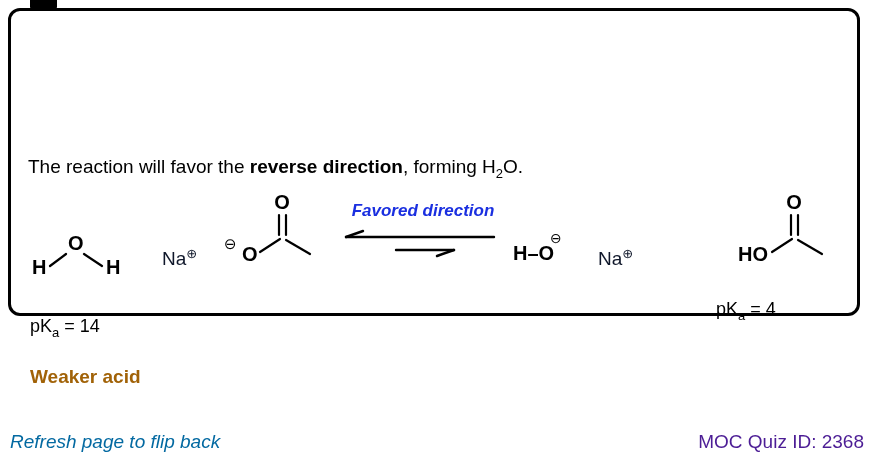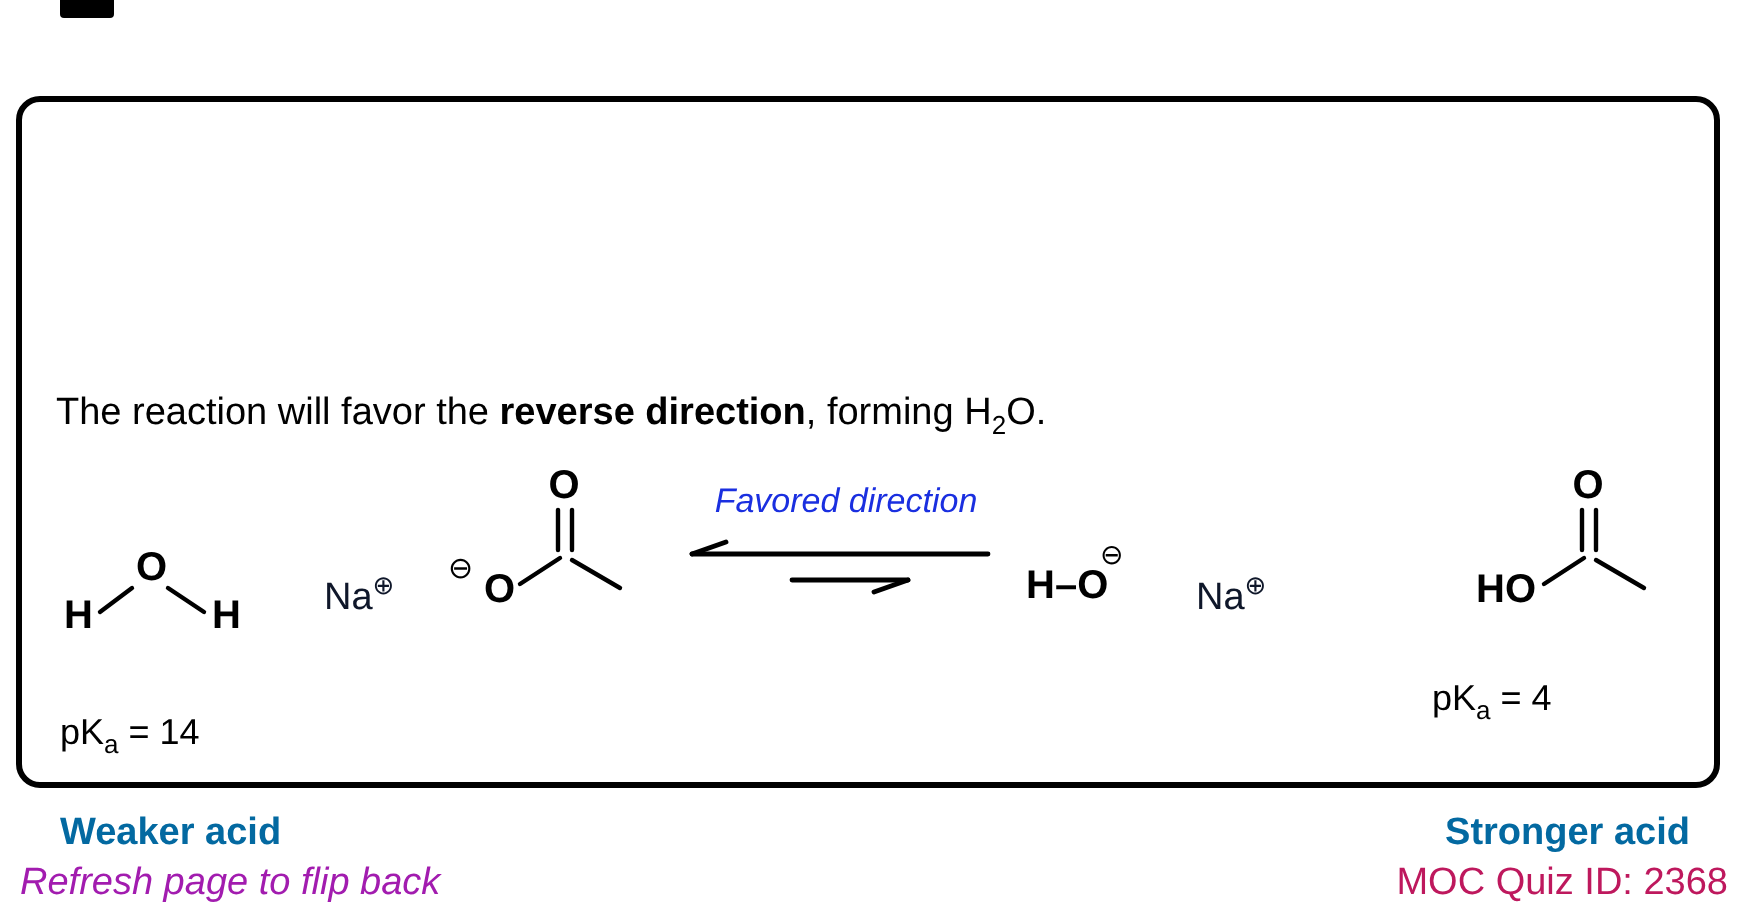--- a/index.html
+++ b/index.html
@@ -2,36 +2,36 @@
 <html><head>
 <meta charset="utf-8">
 <style>
   * { margin:0; padding:0; box-sizing:border-box; }
   html,body { background:#ffffff; }
   body { font-family:"Liberation Sans","DejaVu Sans",sans-serif; color:#000; }
 
   .stage { position:relative; width:876px; height:462px; background:#fff; overflow:hidden; }
 
   .card {
-    position:absolute; left:8px; top:8px; width:852px; height:346px;
-    border:3px solid #000; border-radius:12px; background:#fff;margin-top:40px;
+    position:absolute; left:8px; top:8px; width:852px; height:308px;
+    border:3px solid #000; border-radius:12px; background:#fff;
   }
 
   .top-mark {
     position:absolute; left:30px; top:0; width:27px; height:9px;
     background:#000; border-radius:0 0 2px 2px;
   }
 
   .statement { position:absolute; left:17px; top:145px; font-size:19px; color:#000; white-space:nowrap; }
   .statement b { font-weight:bold; }
   .statement sub { font-size:13px; }
 
   .favored {
     position:absolute; left:327px; top:190px; width:170px; text-align:center;
-    font-size:17px; font-style:italic; color:#1a2fe0; white-space:nowrap;
+    font-size:17px; font-style:italic; color:#1a2fe0; white-space:nowrap;font-weight:bold;
   }
 
   svg.mol { position:absolute; overflow:visible; }
   .atom { font-family:"Liberation Sans","DejaVu Sans",sans-serif; font-weight:bold; font-size:20px; fill:#000; }
   .chg-svg { font-family:"DejaVu Sans",sans-serif; font-size:15px; fill:#000; }
   .bond { stroke:#000; stroke-width:2.2; stroke-linecap:round; fill:none; }
   .arrow { stroke:#000; stroke-width:2.4; stroke-linecap:round; fill:none; }
 
   .mol-na { position:absolute; font-size:19px; color:#0f172a; white-space:nowrap; }
   .mol-na sup { font-size:13px; font-family:"DejaVu Sans",sans-serif; }
@@ -40,31 +40,31 @@
   .hydroxide .chg-float {
     position:absolute; top:-12px; left:37px;
     font-size:14px; font-weight:normal; font-family:"DejaVu Sans",sans-serif; color:#000;
   }
 
   .pka { position:absolute; font-size:18px; color:#000; white-space:nowrap; }
   .pka sub { font-size:13px; }
   .pka-left { left:19px; top:305px; }
   .pka-right { left:705px; top:288px; }
 
-  .acid-label { position:absolute; font-size:19px; font-weight:bold; color:#0369a1; white-space:nowrap; }
+  .acid-label { position:absolute; font-size:19px; font-weight:bold; color:#a16207; white-space:nowrap; }
   .acid-left { left:19px; top:355px; }
   .acid-right { right:12px; top:355px; }
 
   .footer-left {
     position:absolute; left:10px; top:431px;
-    font-size:19px; font-style:italic; color:#a21caf; white-space:nowrap;
+    font-size:19px; font-style:italic; color:#0369a1; white-space:nowrap;
   }
   .footer-right {
     position:absolute; right:12px; top:431px;
-    font-size:19px; color:#be185d; white-space:nowrap;
+    font-size:19px; color:#4c1d95; white-space:nowrap;
   }
 </style>
 </head>
 <body>
 
 <div class="stage">
 
   <div class="card">
 
     <div class="statement"><span>The reaction will favor the </span><b>reverse direction</b><span>, forming H</span><sub>2</sub><span>O.</span></div>
@@ -112,21 +112,20 @@
       <line class="bond" x1="62" y1="42" x2="62" y2="22"></line>
       <text class="atom" x="58" y="16" text-anchor="middle">O</text>
       <line class="bond" x1="62" y1="47" x2="86" y2="61"></line>
     </svg>
 
     <div class="pka pka-left"><span>pK</span><sub>a</sub><span> = 14</span></div>
 
     <div class="pka pka-right"><span>pK</span><sub>a</sub><span> = 4</span></div>
 
     <div class="acid-label acid-left">Weaker acid</div>
-    <div class="acid-label acid-right">Stronger acid</div>
 
   </div>
 
   <div class="top-mark"></div>
 
   <div class="footer-left">Refresh page to flip back</div>
   <div class="footer-right">MOC Quiz ID: 2368</div>
 
 </div>
 

